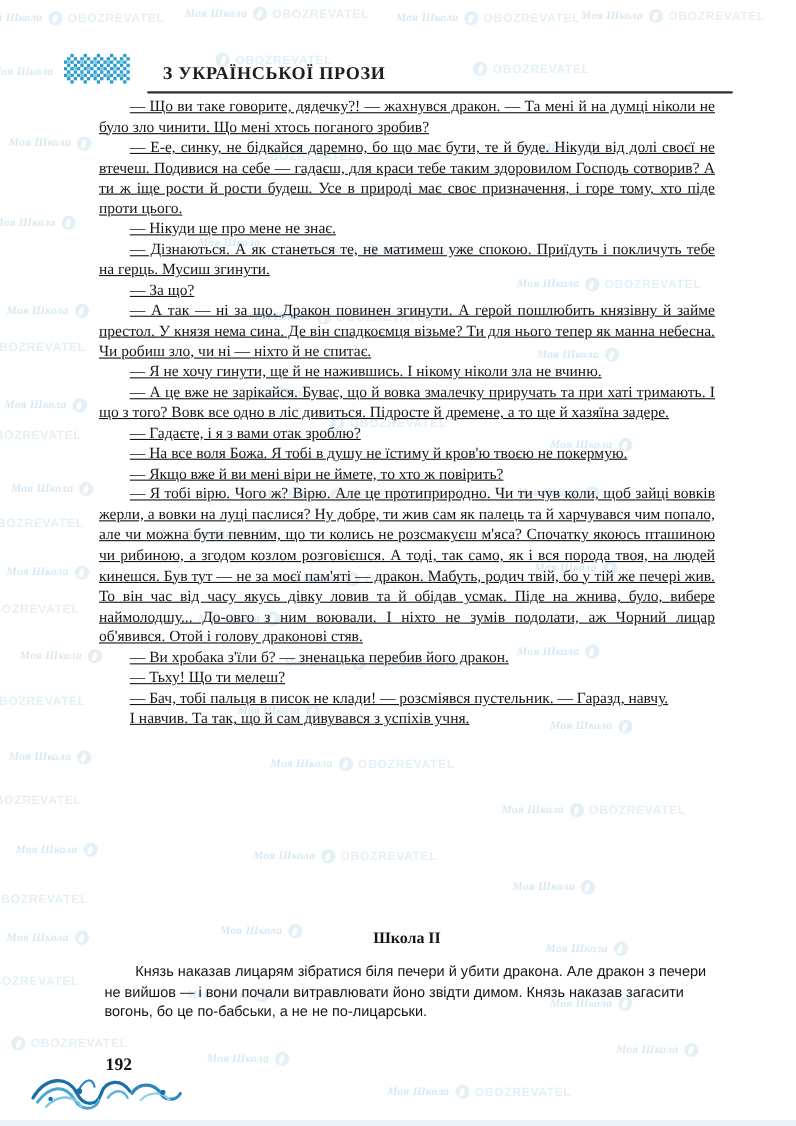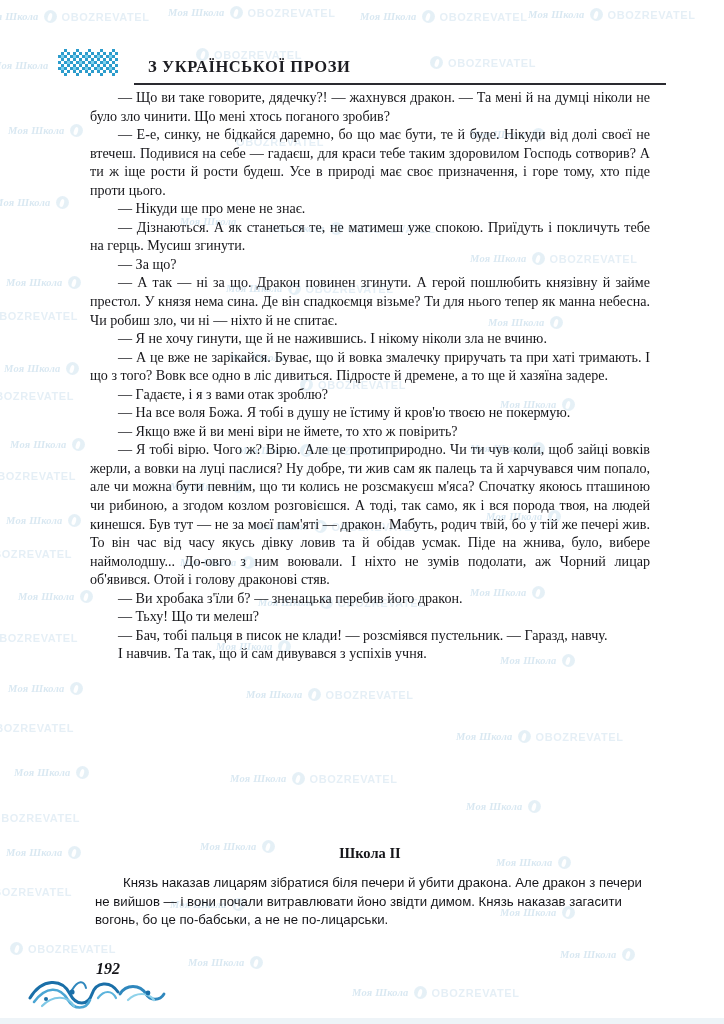--- a/index.html
+++ b/index.html
@@ -114,20 +114,21 @@
     line-height: 18.55px;
     color: #16161a;
     text-align: justify;
     text-justify: inter-word;
     -webkit-hyphens: none;
     hyphens: none;
   }
   .body-text p {
     margin: 0;
     text-indent: 28px;
+    text-decoration: underline;
   }
 
   
   .chapter-heading {
     position: absolute;
     left: 90px;
     top: 845px;
     width: 560px;
     text-align: center;
     font-family: "Liberation Serif", serif;
@@ -156,21 +157,20 @@
   }
 
   
   .footer {
     position: absolute;
     left: 0;
     top: 940px;
     width: 724px;
     height: 84px;
     z-index: 4;
-    font-style: italic;
   }
   .page-number {
     position: absolute;
     left: 96px;
     top: 20px;
     font-family: "Liberation Serif", serif;
     font-weight: bold;
     font-size: 16px;
     color: #16161a;
   }

